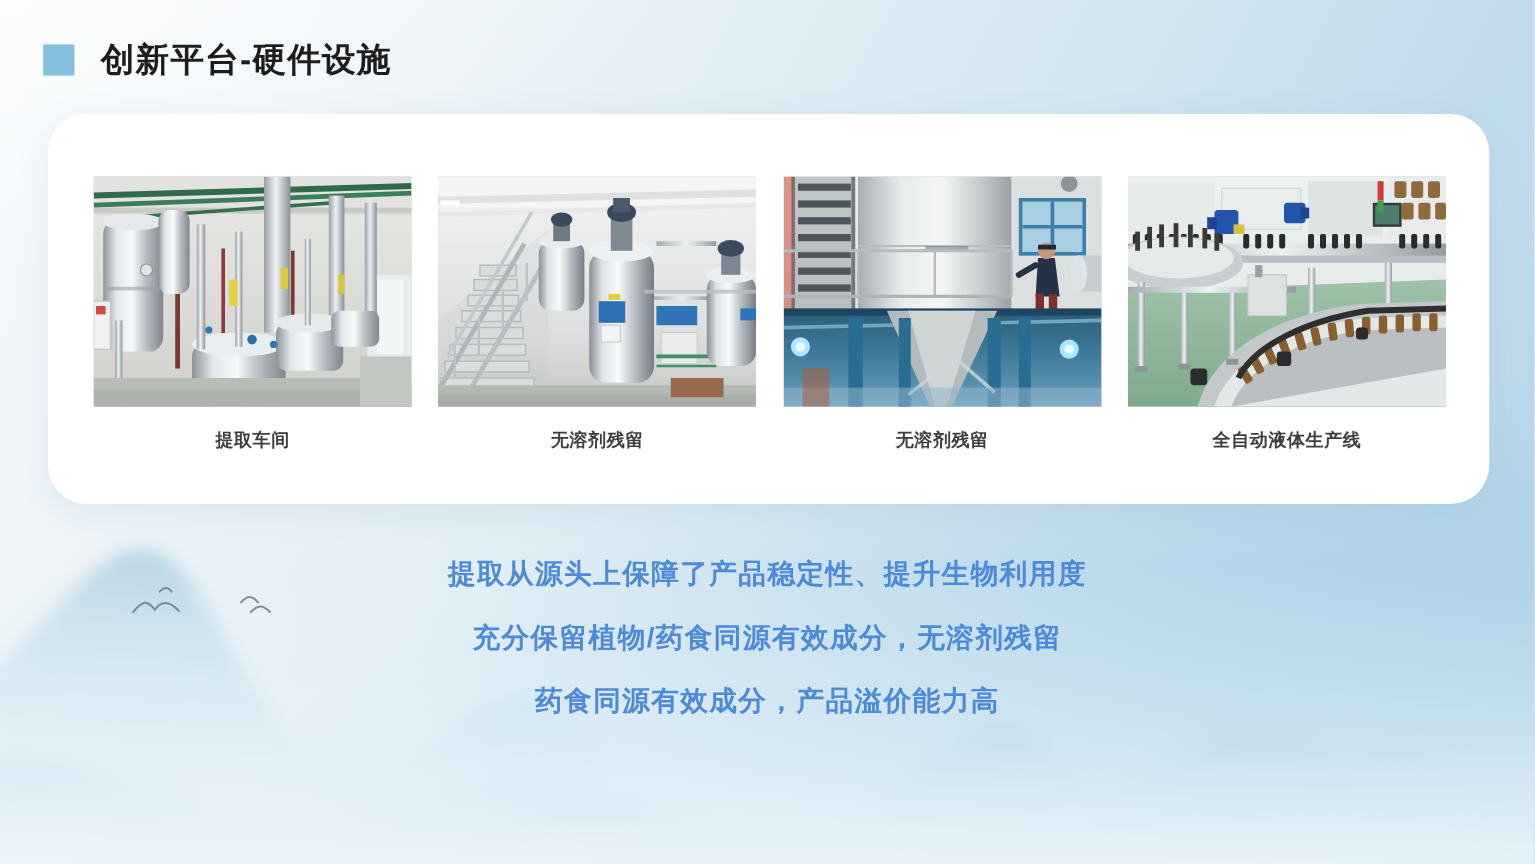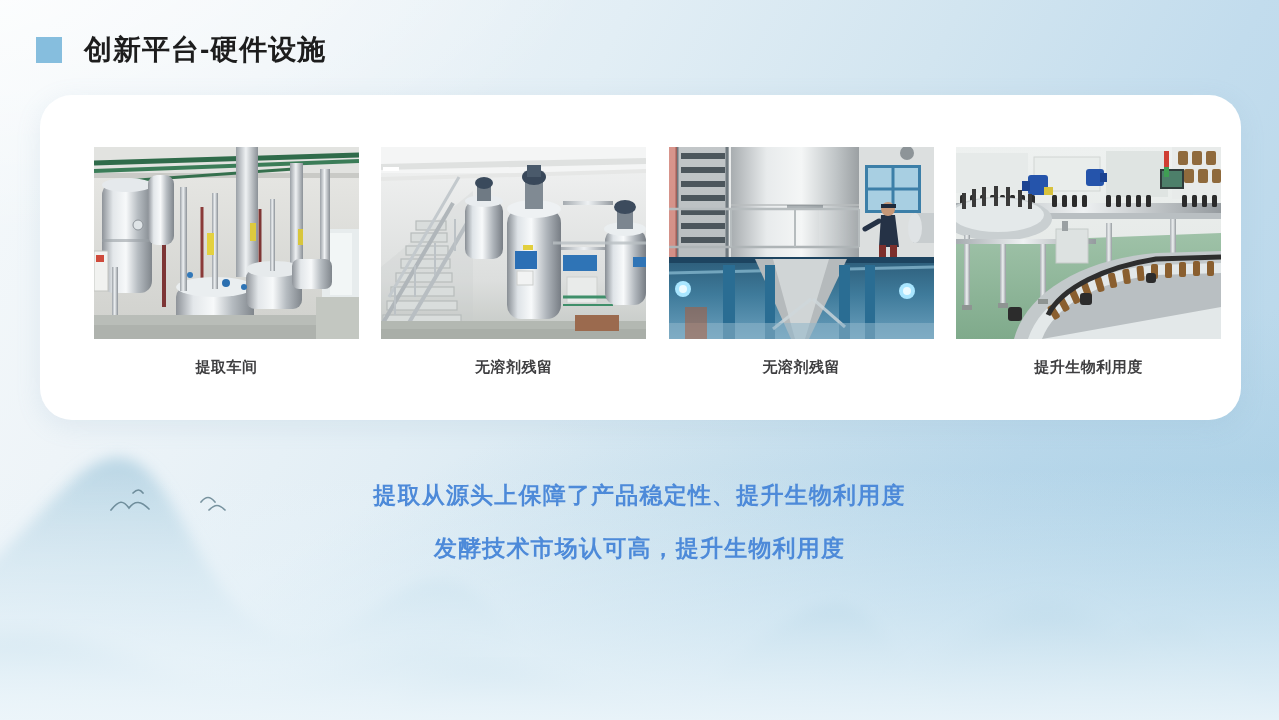--- a/index.html
+++ b/index.html
@@ -71,21 +71,20 @@
     border-radius:32px;
     box-shadow:0 6px 26px rgba(120,160,190,.14);
   }
 
   #gallery {
     position:absolute;
     left:38px; top:52px;
     width:1127px;
     display:flex;
     justify-content:space-between;
-    margin-left:16px;
   }
   .gal-item { width:265px; }
 
   .photo {
     position:relative;
     width:265px; height:192px;
     overflow:hidden;
     background:#cfd6da;
   }
   .photo svg { display:block; width:265px; height:192px; }
@@ -96,21 +95,21 @@
     font-size:15px;
     font-weight:bold;
     color:#3e3e40;
     letter-spacing:.5px;
     white-space:nowrap;
   }
 
   
   #statements {
     position:absolute;
-    left:0; right:0; top:484px;
+    left:0; right:0; top:467px;
     text-align:center;
   }
   .statement {
     font-size:23px;
     font-weight:bold;
     color:#4d8ad9;
     letter-spacing:1.2px;
     line-height:1;
     margin-bottom:30px;
     white-space:nowrap;
@@ -596,24 +595,25 @@
             <g fill="#8e9492">
               <rect x="6" y="158" width="10" height="5"></rect>
               <rect x="42" y="156" width="10" height="5"></rect>
               <rect x="82" y="152" width="10" height="5"></rect>
             </g>
 
             <rect x="208" y="4" width="5" height="16" fill="#cf3e33"></rect>
             <rect x="208" y="20" width="5" height="10" fill="#3f9e53"></rect>
           </svg>
         </div>
-        <div class="caption">提升生物利用度</div>
+        <div class="caption">全自动液体生产线</div>
       </div>
 
     </div>
   </div>
 
   <div id="statements">
     <div class="statement">提取从源头上保障了产品稳定性、提升生物利用度</div>
-    <div class="statement">发酵技术市场认可高，提升生物利用度</div>
+    <div class="statement">充分保留植物/药食同源有效成分，无溶剂残留</div>
+    <div class="statement">药食同源有效成分，产品溢价能力高</div>
   </div>
 
 </div>
 
 </body></html>

